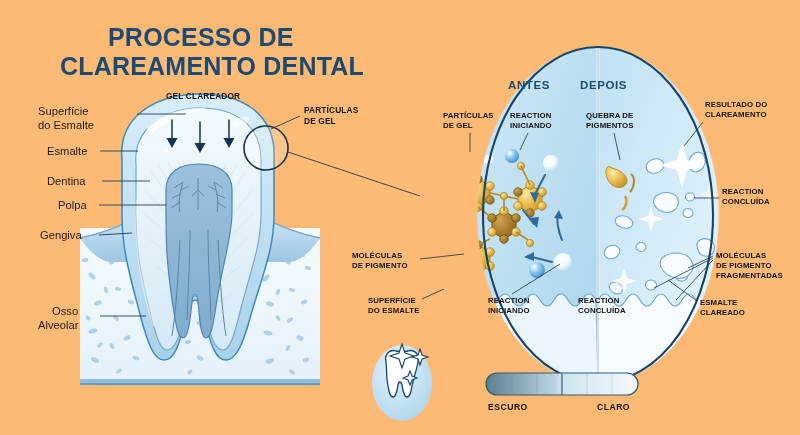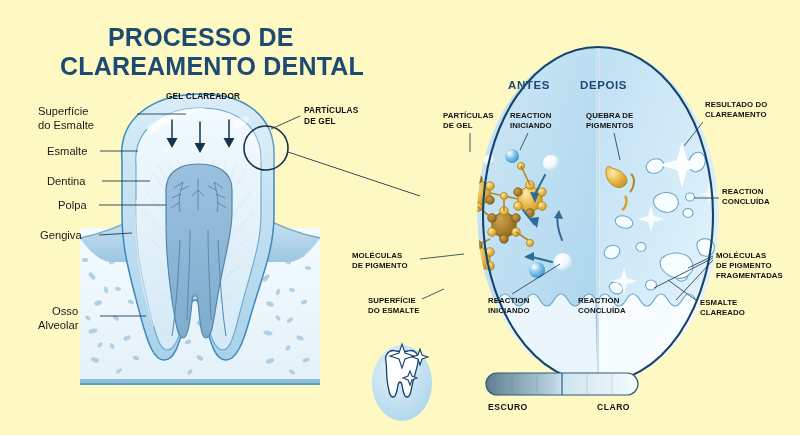--- a/index.html
+++ b/index.html
@@ -1,18 +1,18 @@
 <!DOCTYPE html>
 <html><head>
 <meta charset="utf-8">
 <style>
   html,body{margin:0;padding:0;background:#ffffff;}
   body{width:800px;height:435px;overflow:hidden;
        font-family:"Liberation Sans","DejaVu Sans",sans-serif;}
-  #stage{position:relative;width:800px;height:435px;background:#fef9c3;}
+  #stage{position:relative;width:800px;height:435px;background:#fdba74;}
   #svgroot{position:absolute;left:0;top:0;width:800px;height:435px;}
   .ttl{font-weight:bold;letter-spacing:.2px;}
   .lbl-left{font-size:11.2px;fill:#1a1a1a;font-weight:400;}
   .lbl-cap{font-size:8.3px;fill:#111111;font-weight:bold;letter-spacing:.15px;}
   .lbl-cap-sm{font-size:7.8px;fill:#111111;font-weight:bold;letter-spacing:.1px;}
   .lbl-hdr{font-size:11.5px;fill:#1d4a73;font-weight:bold;letter-spacing:.6px;}
   .lbl-scale{font-size:8.6px;fill:#111111;font-weight:bold;letter-spacing:.5px;}
   .leader{stroke:#17324d;stroke-width:.85;fill:none;}
   .leader2{stroke:#17324d;stroke-width:.8;fill:none;}
 </style>

